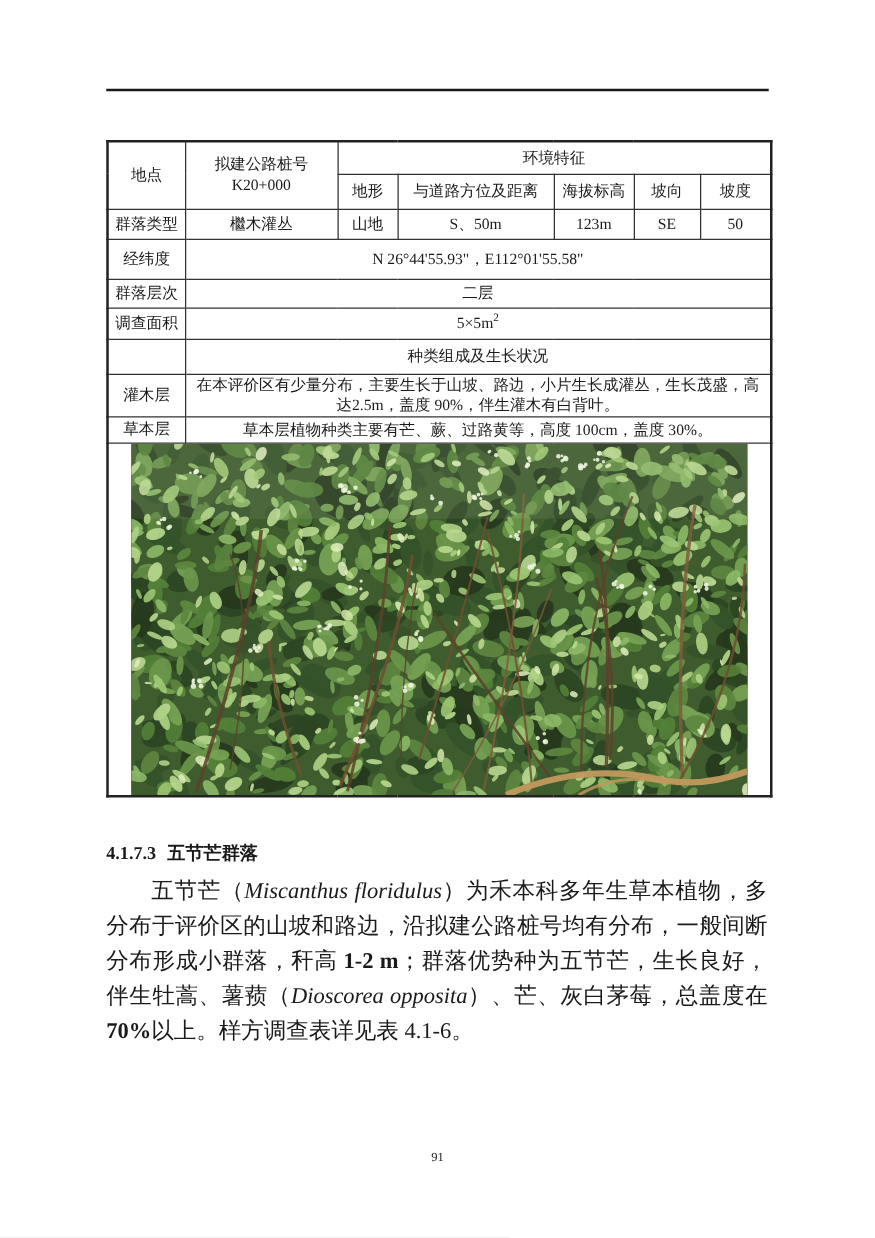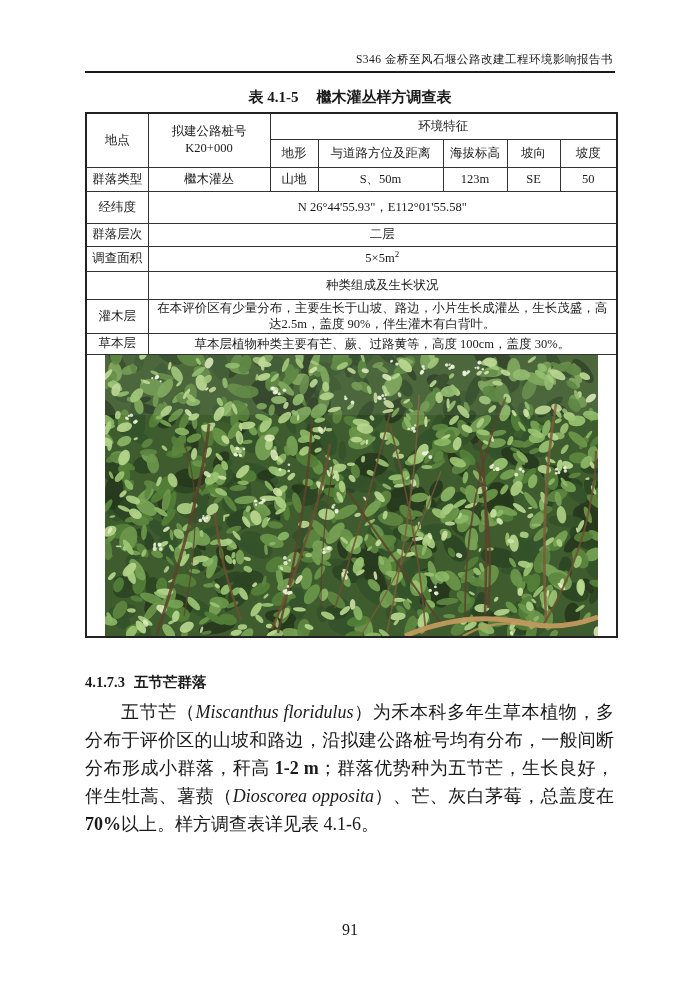--- a/index.html
+++ b/index.html
@@ -57,34 +57,30 @@
   .body-para{
     position:absolute;top:698px;left:85px;width:529px;
     margin:0;
     font-size:18px;line-height:28px;
     text-align:justify;text-indent:2em;
   }
   .seg-italic{font-style:italic;}
   .seg-bold{font-weight:bold;}
   .page-number{
     position:absolute;top:921px;left:0;width:700px;
-    text-align:center;font-size:16px;
+    text-align:center;font-size:10px;
   }
 </style>
 </head>
 <body>
 
 <div class="page">
 
-  <div class="page-header">S346 金桥至风石堰公路改建工程环境影响报告书</div>
   <div class="header-rule"></div>
 
-  <div class="table-title">
-    <span>表 4.1-5</span><span class="title-text">檵木灌丛样方调查表</span>
-  </div>
 
   <table class="survey">
     <colgroup>
       <col style="width:62px">
         <col style="width:122px">
         <col style="width:48px">
       <col style="width:125px">
         <col style="width:64px">
         <col style="width:53px">
         <col style="width:57px">

